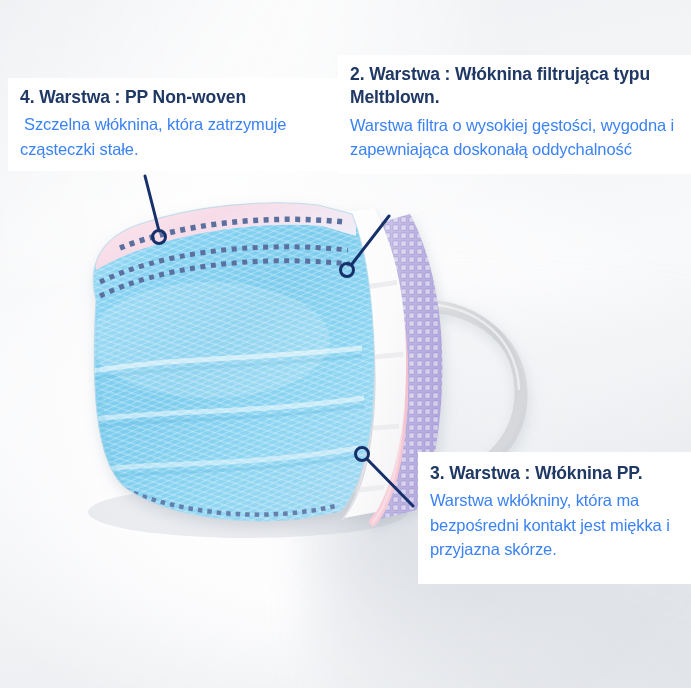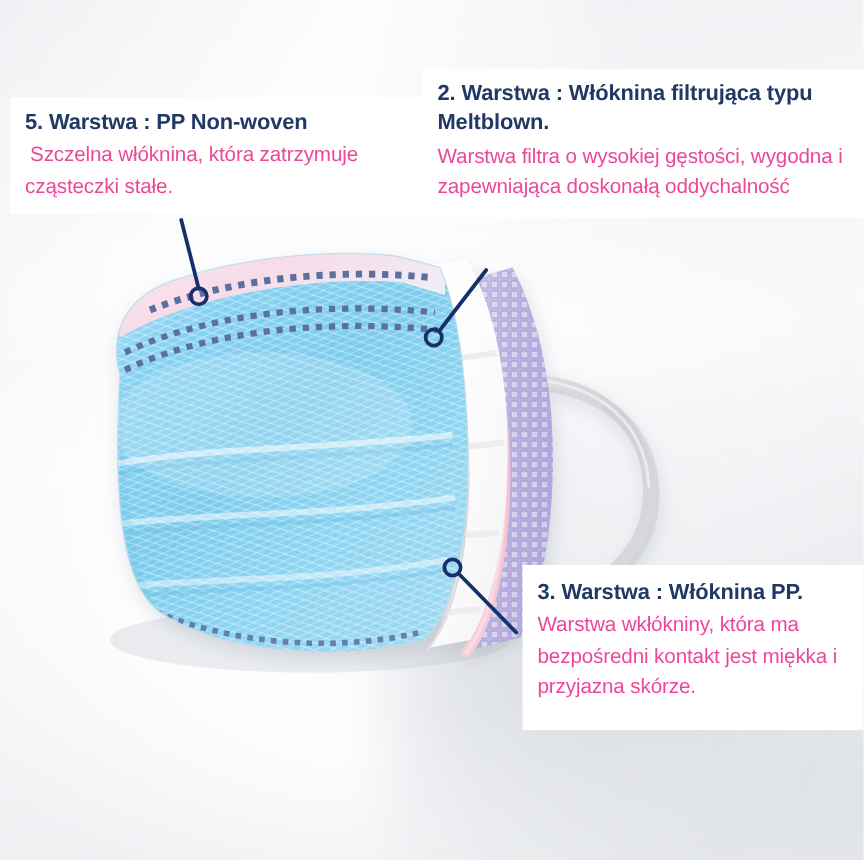--- a/index.html
+++ b/index.html
@@ -55,21 +55,21 @@
   }
   .callout .heading {
     color: #1f3864;
     font-weight: bold;
     font-size: 17.5px;
     line-height: 1.34;
     letter-spacing: -0.1px;
     margin: 0 0 3px 0;
   }
   .callout .body {
-    color: #ec4899;
+    color: #3b82f6;
     font-size: 16.5px;
     line-height: 1.48;
     letter-spacing: -0.1px;
     margin: 0;
   }
 
   #callout-1 {
     left: 8px;
     top: 78px;
     width: 320px;
@@ -329,21 +329,21 @@
       <line x1="413" y1="506" x2="367" y2="459"></line>
     </g>
     <g stroke="#16306b" stroke-width="3" fill="none">
       <circle cx="159" cy="237" r="6.5"></circle>
       <circle cx="347" cy="270" r="6.5"></circle>
       <circle cx="362" cy="454" r="6.5"></circle>
     </g>
   </svg>
 
   <div class="callout" id="callout-1">
-    <p class="heading">5. Warstwa : PP Non-woven</p>
+    <p class="heading">4. Warstwa : PP Non-woven</p>
     <p class="body">Szczelna włóknina, która zatrzymuje cząsteczki stałe.</p>
   </div>
 
   <div class="callout" id="callout-2">
     <p class="heading">2. Warstwa : Włóknina filtrująca typu Meltblown.</p>
     <p class="body">Warstwa filtra o wysokiej gęstości, wygodna i zapewniająca doskonałą oddychalność</p>
   </div>
 
   <div class="callout" id="callout-3">
     <p class="heading">3. Warstwa : Włóknina PP.</p>

